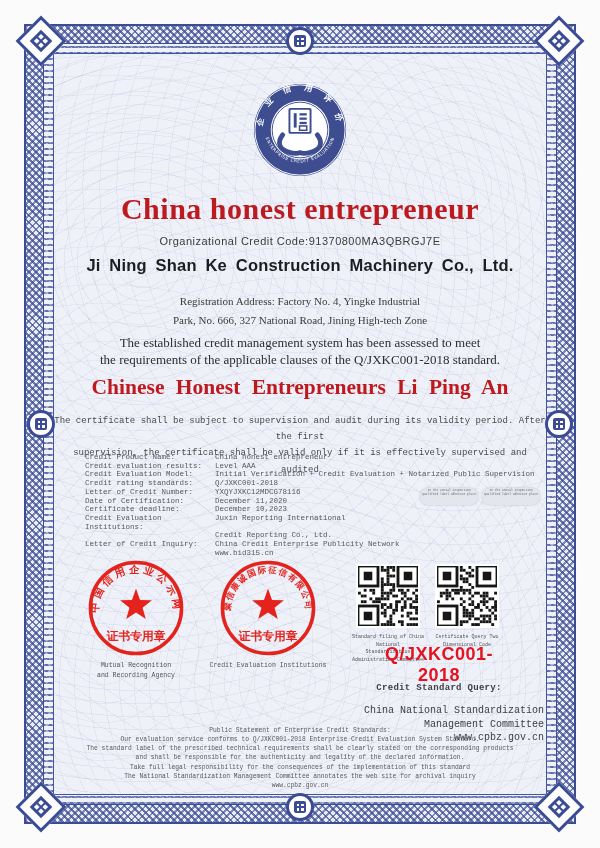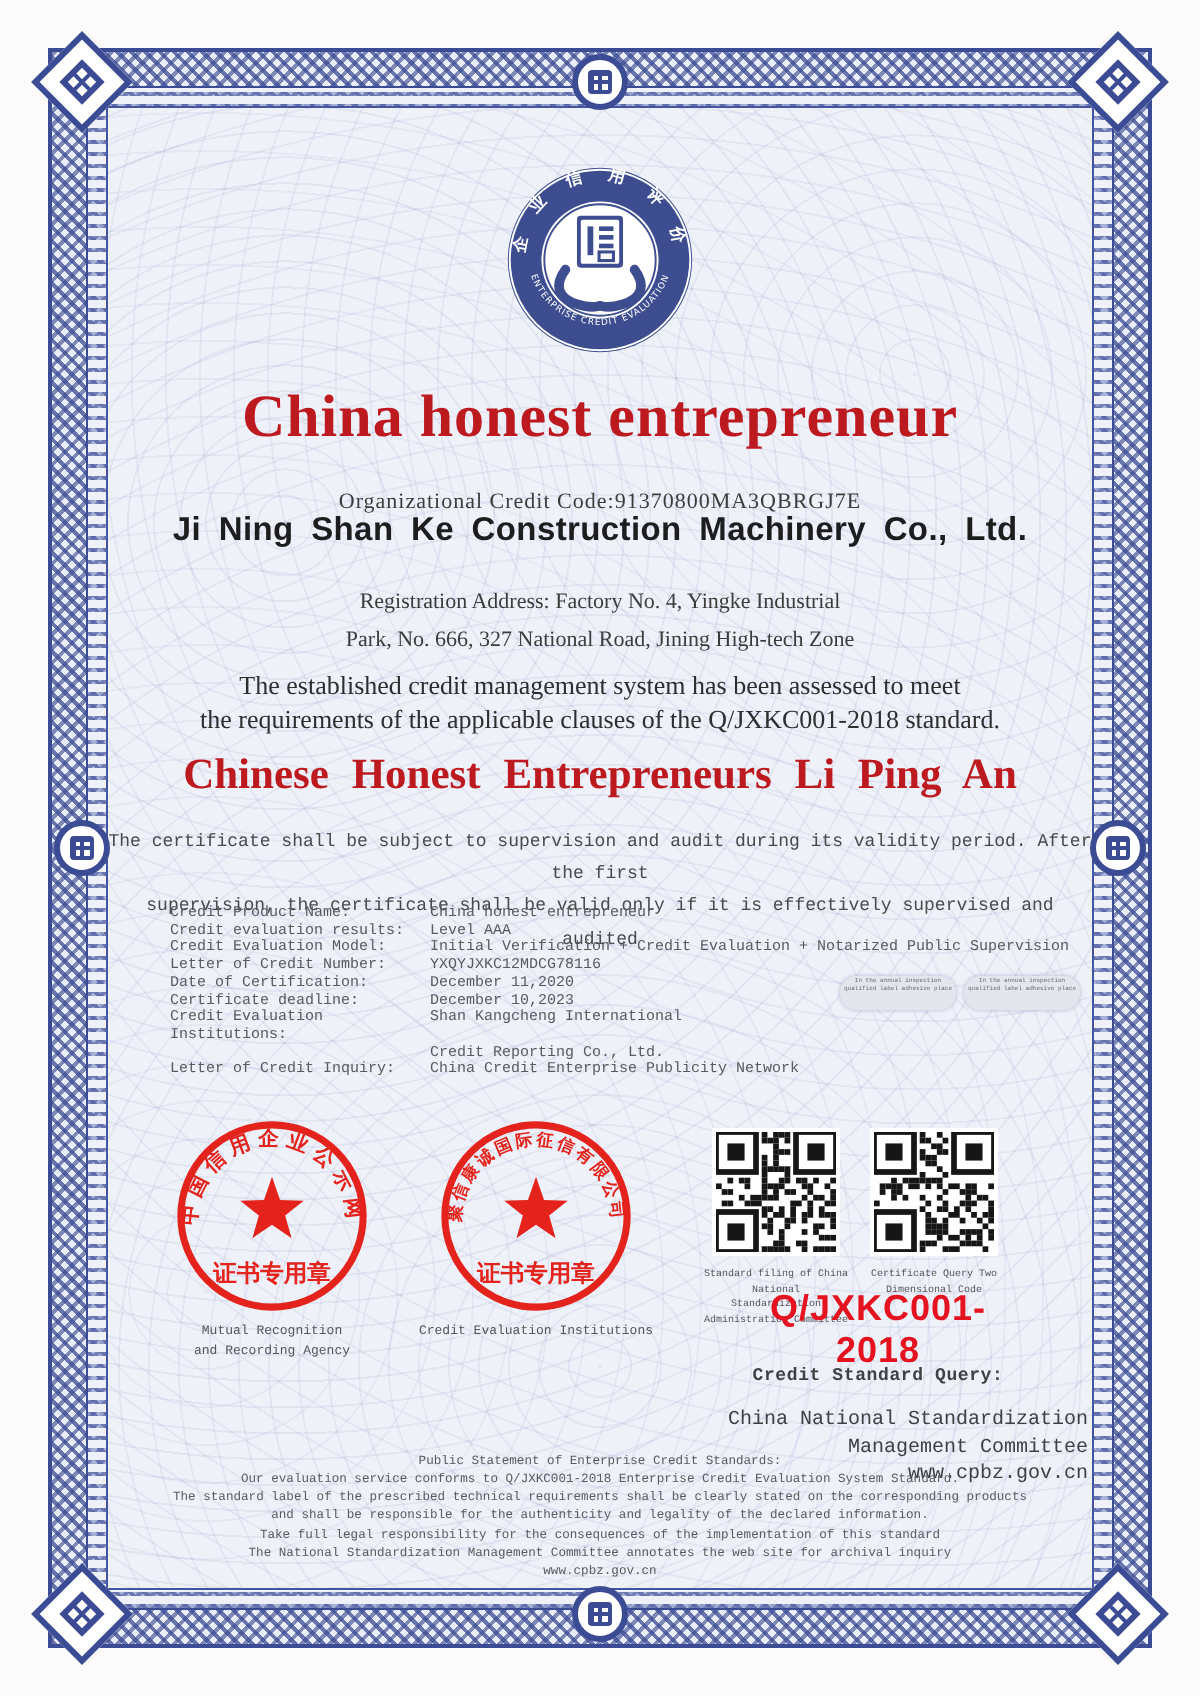--- a/index.html
+++ b/index.html
@@ -69,22 +69,22 @@
   .ctr{left:0;right:0;text-align:center;}
 
   .badge{left:198px;top:28px;width:96px;height:96px;}
 
   .cert-title{
     top:138px;
     font-family:"Liberation Serif", serif;font-weight:bold;
     font-size:30px;color:#bd1a20;letter-spacing:.5px;
   }
   .code-line{
-    top:191px;
-    font-family:Liberation Serif, serif;
+    top:181px;
+    font-family:Liberation Sans, sans-serif;
     font-size:11px;color:#3c3c3c;letter-spacing:.5px;
   }
   .company{
     top:202px;
     font-size:16.5px;font-weight:bold;color:#1d1d1f;word-spacing:4px;letter-spacing:.2px;
   }
   .address{
     top:238px;
     font-family:Liberation Serif, serif;
     font-size:11px;color:#3c3c3c;line-height:1.7;
@@ -224,42 +224,50 @@
           </div>
         <div class="row">
             <span class="lbl">Credit evaluation results:</span>
             <span class="val">Level AAA</span>
           </div>
         <div class="row">
             <span class="lbl">Credit Evaluation Model:</span>
             <span class="val">Initial Verification + Credit Evaluation + Notarized Public Supervision</span>
           </div>
         <div class="row">
+            <span class="lbl">Credit rating standards:</span>
+            <span class="val">Q/JXKC001-2018</span>
+          </div>
+        <div class="row">
             <span class="lbl">Letter of Credit Number:</span>
             <span class="val">YXQYJXKC12MDCG78116</span>
           </div>
         <div class="row">
             <span class="lbl">Date of Certification:</span>
             <span class="val">December 11,2020</span>
           </div>
         <div class="row">
             <span class="lbl">Certificate deadline:</span>
             <span class="val">December 10,2023</span>
           </div>
         <div class="row">
             <span class="lbl">Credit Evaluation Institutions:</span>
-            <span class="val">Shan Kangcheng International</span>
+            <span class="val">Juxin Reporting International</span>
           </div>
         <div class="row">
             <span class="lbl"></span>
             <span class="val">Credit Reporting Co., Ltd.</span>
           </div>
         <div class="row">
             <span class="lbl">Letter of Credit Inquiry:</span>
             <span class="val">China Credit Enterprise Publicity Network</span>
+          </div>
+        <div class="row">
+            <span class="lbl"></span>
+            <span class="val">www.bid315.cn</span>
           </div>
       </div>
 
       <div class="abs sticker st-1">
         <div class="tx">
           <div>In the annual inspection</div>
           <div>qualified label adhesive place</div>
         </div>
       </div>
       <div class="abs sticker st-2">

